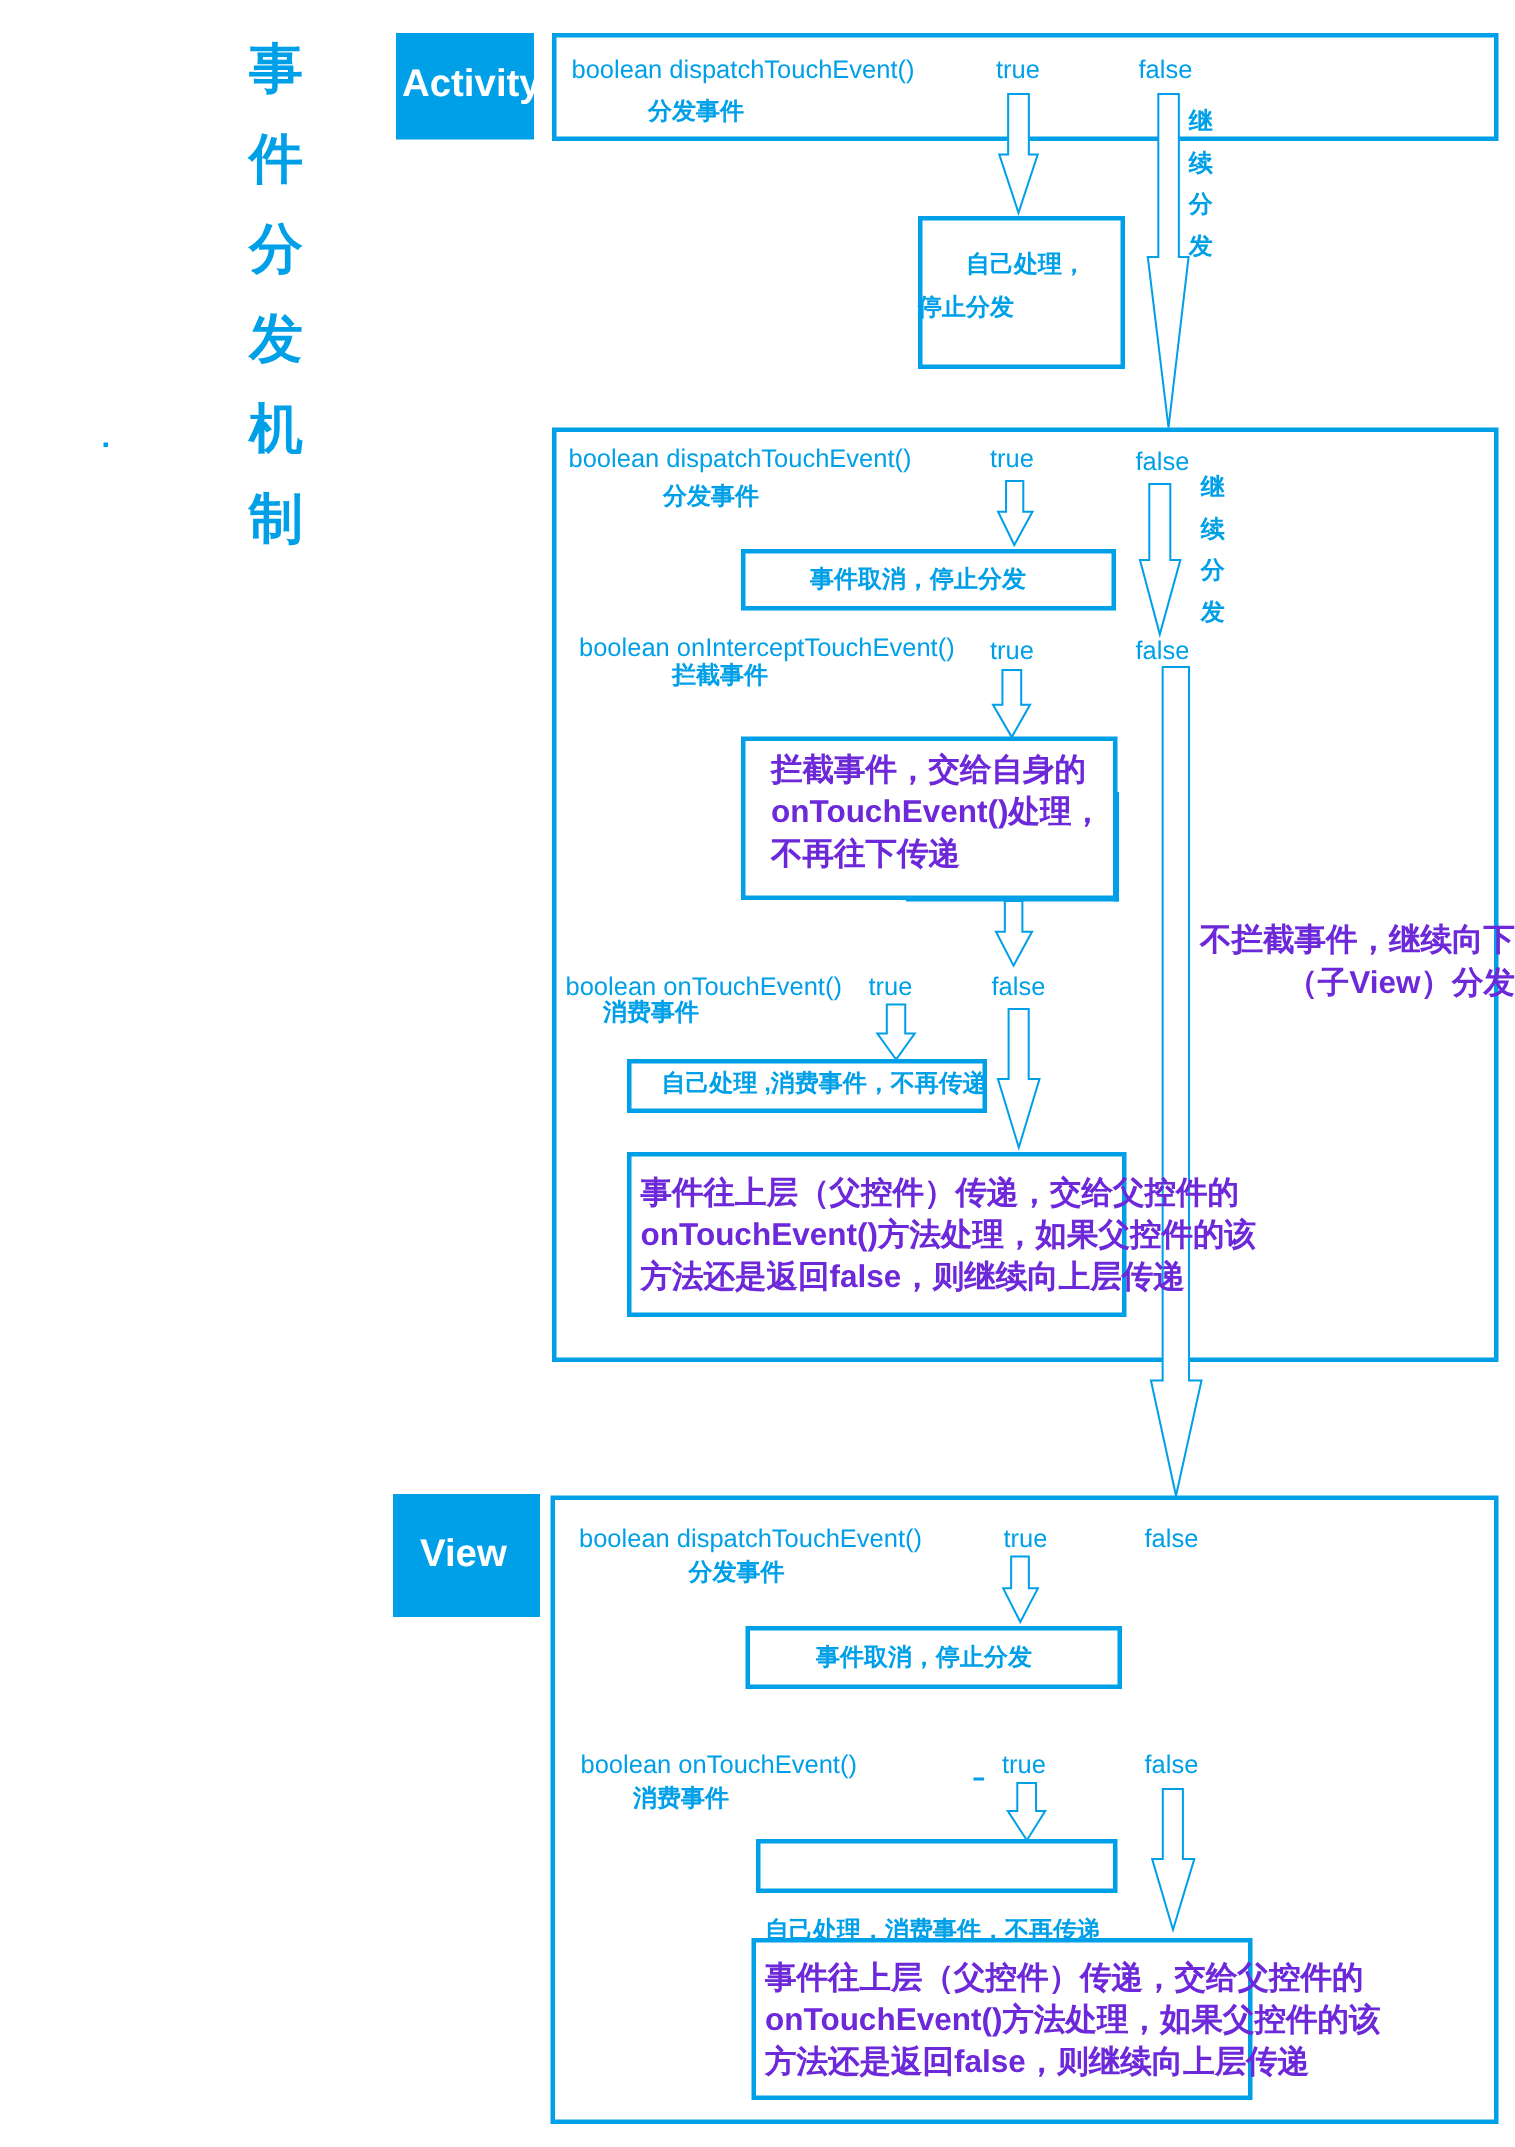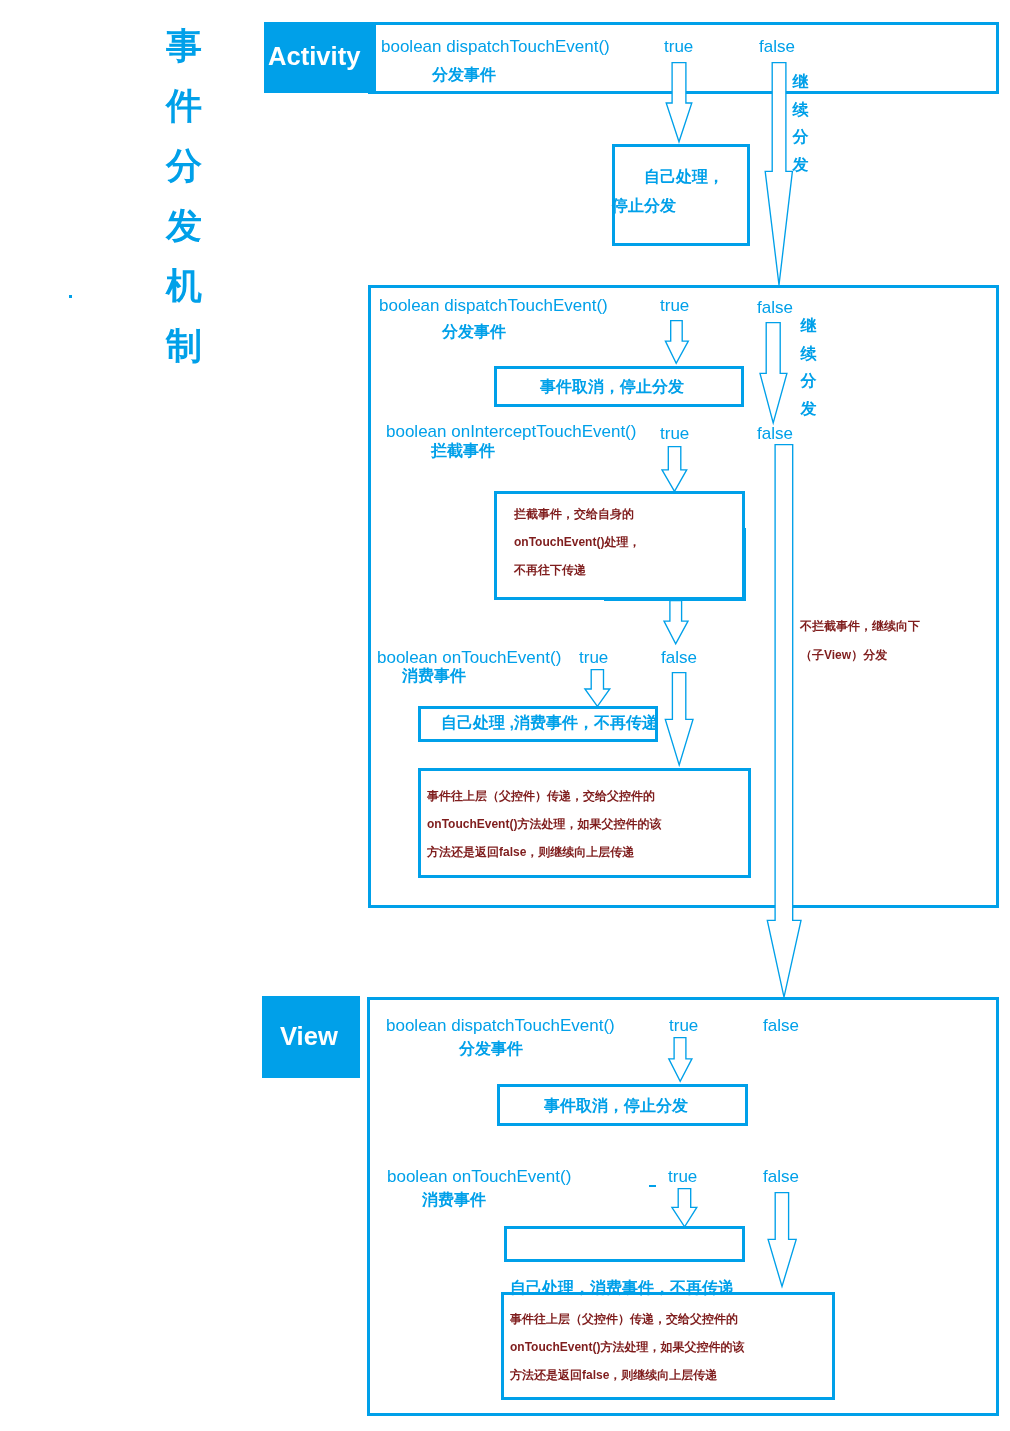--- a/index.html
+++ b/index.html
@@ -15,21 +15,21 @@
   
   .chip{background:#00a0e9;color:#fff;font-weight:bold;font-size:25.6px;
         white-space:nowrap;}
   .chip div{line-height:41.4px;}
   
   .frame{border:3px solid #00a0e9;box-sizing:border-box;}
   
   .cbox{border:3px solid #00a0e9;box-sizing:border-box;background:transparent;}
   .sig{font-weight:normal;font-size:17px;color:#00a0e9;white-space:pre;line-height:1;}
   .cjk{font-weight:bold;font-size:16px;color:#00a0e9;white-space:pre;line-height:1;}
-  .mix{font-weight:bold;font-size:12px;color:#7f1d1d;line-height:28px;}
+  .mix{font-weight:bold;font-size:21px;color:#6d28d9;line-height:28px;}
   .mix div{white-space:pre;line-height:28px;}
   .sidenote, .sidenote div{line-height:29px;}
   .vlabel{font-weight:bold;font-size:16px;color:#00a0e9;line-height:27.7px;
           width:17px;text-align:center;}
   svg{display:block;overflow:visible;}
   .arrow{fill:#fff;stroke:#00a0e9;stroke-width:1.35;stroke-linejoin:miter;}
 </style>
 </head>
 <body>
 
@@ -39,21 +39,21 @@
     <div class="title-char">事</div>
     <div class="title-char">件</div>
     <div class="title-char">分</div>
     <div class="title-char">发</div>
     <div class="title-char">机</div>
     <div class="title-char">制</div>
   </div>
 
   <div class="abs" style="left:69px;top:295px;width:3px;height:3px;background:#00a0e9;"></div>
 
-  <div class="abs chip" style="left:264px;top:22px;width:112px;height:71px;padding-top:14px;padding-left:4px;box-sizing:border-box;">
+  <div class="abs chip" style="left:264px;top:22px;width:92px;height:71px;padding-top:14px;padding-left:4px;box-sizing:border-box;">
     <div>Activity</div>
   </div>
 
   <div class="abs frame" style="left:368px;top:22px;width:631px;height:72px;"></div>
 
   <div class="abs sig" style="left:381px;top:38px;">boolean dispatchTouchEvent()</div>
   <div class="abs cjk" style="left:432px;top:67px;">分发事件</div>
   <div class="abs sig" style="left:664px;top:38px;">true</div>
   <div class="abs sig" style="left:759px;top:38px;">false</div>
 
@@ -96,21 +96,21 @@
   <div class="abs cjk" style="left:540px;top:379px;">事件取消，停止分发</div>
 
   <div class="abs vlabel" style="left:800px;top:312px;">
     <div>继</div>
     <div>续</div>
     <div>分</div>
     <div>发</div>
   </div>
 
   <div class="abs sig" style="left:386px;top:423px;">boolean onInterceptTouchEvent()</div>
-  <div class="abs cjk" style="left:431px;top:443px;text-align:right;">拦截事件</div>
+  <div class="abs cjk" style="left:448px;top:443px;text-align:right;">拦截事件</div>
   <div class="abs sig" style="left:660px;top:425px;">true</div>
   <div class="abs sig" style="left:757px;top:425px;">false</div>
 
   <svg class="abs" style="left:656px;top:446px;" width="40" height="48" viewBox="0 0 40 48">
     <path class="arrow" d="M 12.3 0.6 L 24.8 0.6 L 24.8 23.8 L 30.7 23.8 L 18.5 45.4 L 6 23.8 L 12.3 23.8 Z"></path>
   </svg>
 
   <div class="abs cbox" style="left:494px;top:491px;width:251px;height:109px;"></div>
   <div class="abs" style="left:743px;top:528px;width:3px;height:73px;background:#00a0e9;"></div>
   <div class="abs" style="left:604px;top:599px;width:142px;height:2px;background:#00a0e9;"></div>
@@ -121,21 +121,21 @@
   </div>
 
   <svg class="abs" style="left:660px;top:600px;" width="36" height="48" viewBox="0 0 36 48">
     <path class="arrow" d="M 9.9 0.6 L 21.6 0.6 L 21.6 21.1 L 28 21.1 L 15.7 43.8 L 4 21.1 L 9.9 21.1 Z"></path>
   </svg>
 
   <svg class="abs" style="left:760px;top:444px;" width="50" height="556" viewBox="0 0 50 556">
     <path class="arrow" d="M 15.1 0.6 L 32.7 0.6 L 32.7 476.3 L 41 476.3 L 24 553.2 L 7.3 476.3 L 15.1 476.3 Z"></path>
   </svg>
 
-  <div class="abs mix sidenote" style="left:800px;top:612px;">
+  <div class="abs mix sidenote" style="left:800px;top:612px;text-align:right;">
     <div>不拦截事件，继续向下</div>
     <div>（子View）分发</div>
   </div>
 
   <div class="abs sig" style="left:377px;top:649px;">boolean onTouchEvent()</div>
   <div class="abs cjk" style="left:402px;top:668px;">消费事件</div>
   <div class="abs sig" style="left:579px;top:649px;">true</div>
   <div class="abs sig" style="left:661px;top:649px;">false</div>
 
   <svg class="abs" style="left:582px;top:669px;" width="36" height="44" viewBox="0 0 36 44">

